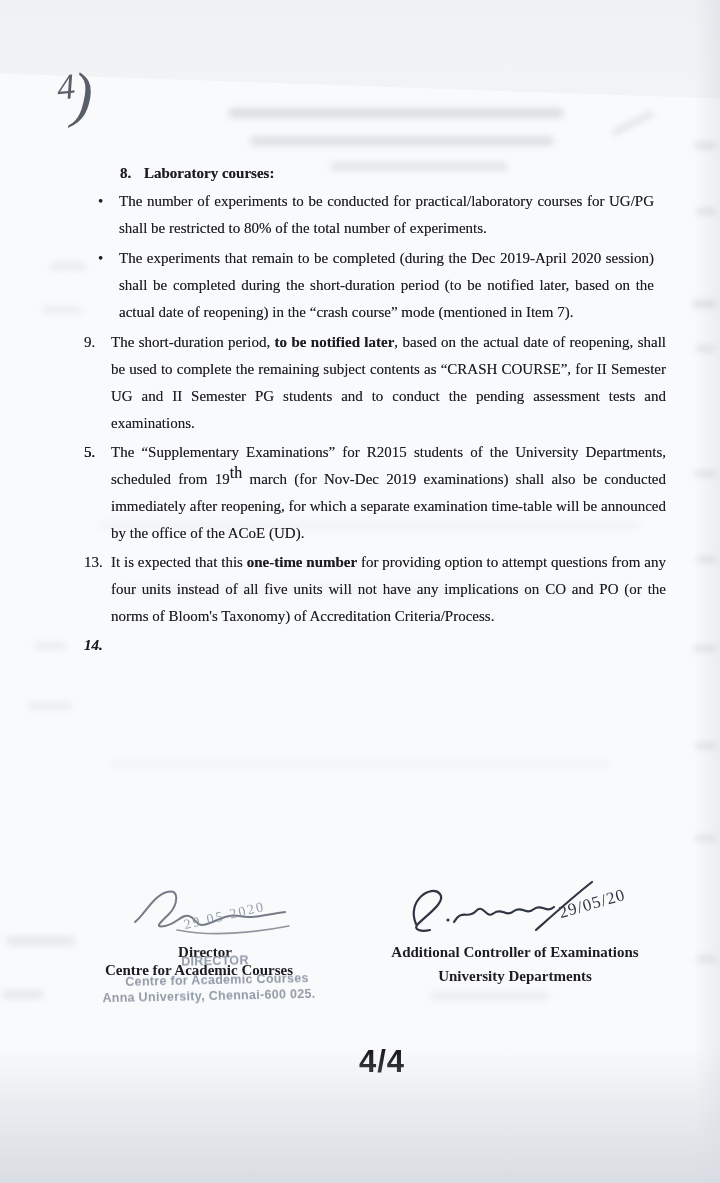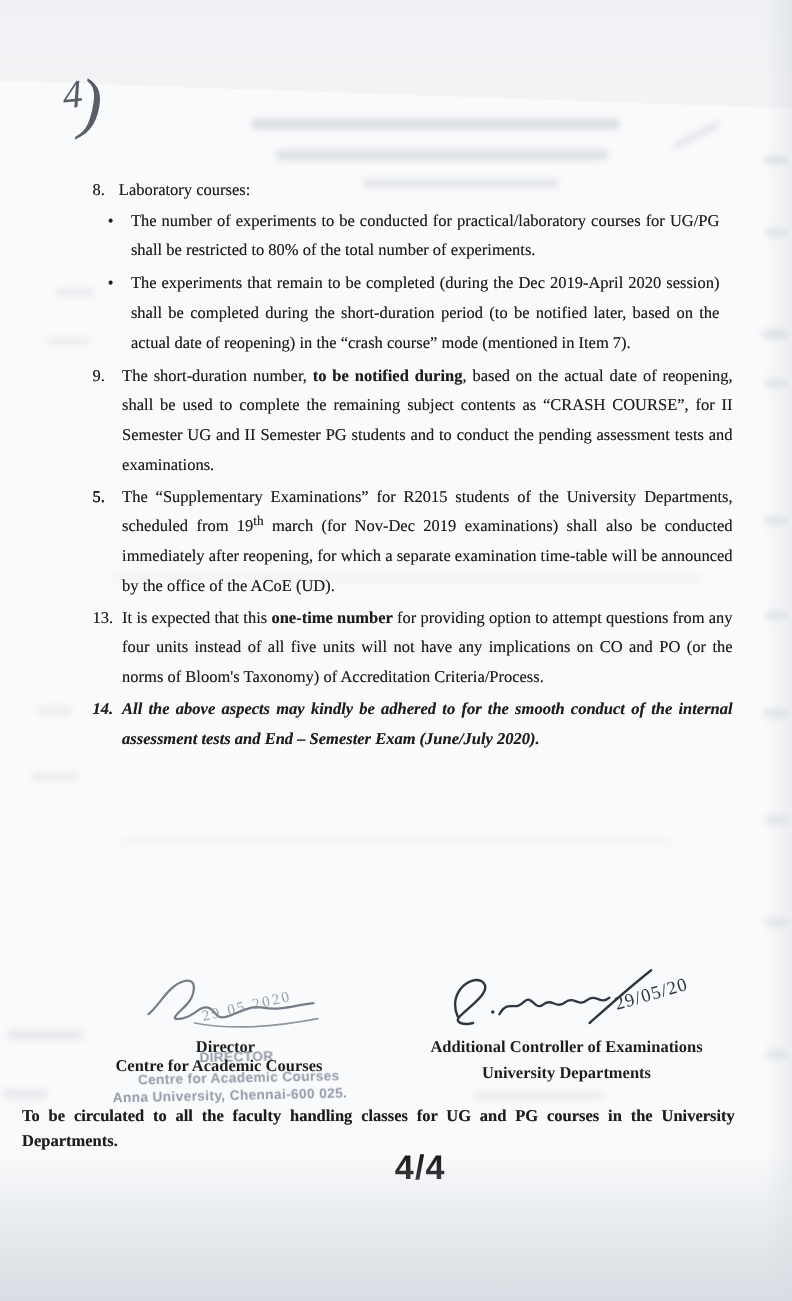--- a/index.html
+++ b/index.html
@@ -13,29 +13,29 @@
   .bottom-shade{position:absolute;left:0;top:1046px;width:720px;height:137px;
          background:linear-gradient(180deg,rgba(216,221,228,0) 0%,rgba(214,219,226,.55) 55%,#d9dde3 100%);}
   .bleed{position:absolute;background:#99a0ad;border-radius:5px;filter:blur(3px);}
   .corner-mark{position:absolute;left:58px;top:60px;font-size:36px;color:#3e4450;
          transform:rotate(-6deg);font-style:italic;letter-spacing:-2px;opacity:.85;}
   .corner-mark .paren{display:inline-block;font-size:62px;vertical-align:-18px;
          transform:rotate(8deg);font-weight:400;margin-left:-2px;}
 
   .doc{position:absolute;left:84px;top:160px;width:582px;font-size:15px;line-height:27px;
        text-align:justify;text-shadow:0 0 .4px rgba(10,10,12,.5);}
-  .item8-title{font-weight:normal;}
+  .item8-title{font-weight:bold;margin-left:36px;}
   .item8-title .num{display:inline-block;width:24px;}
   ul.bullets{list-style:none;margin:1px 12px 0 0;padding:0;}
   ul.bullets li{position:relative;padding-left:35px;margin-bottom:3px;}
   ul.bullets li::before{content:"\2022";position:absolute;left:14px;top:0;}
   .nitem{position:relative;padding-left:27px;margin-top:2px;}
   .nitem .num{position:absolute;left:0;top:0;}
   .nitem.allbold{font-weight:bold;font-style:italic;}
-  sup{font-size:12px;line-height:0;margin-top:11px;}
+  sup{font-size:16px;line-height:0;margin-top:11px;}
 
   .sig-left{position:absolute;left:55px;top:882px;width:300px;height:124px;}
   .sig-right{position:absolute;left:360px;top:878px;width:310px;height:120px;}
   .sig-svg{position:absolute;}
   .hand-date{position:absolute;font-family:"Liberation Serif",serif;white-space:nowrap;}
   .sig-line{position:absolute;width:100%;text-align:center;font-weight:bold;font-size:15px;line-height:17px;}
   .stamp-line{position:absolute;width:100%;text-align:center;color:#8791a0;
       font-family:"Liberation Sans",sans-serif;font-weight:bold;font-size:12.5px;line-height:15px;
       letter-spacing:.3px;filter:blur(.35px);opacity:.9;transform:rotate(-1.2deg);}
   .footer{position:absolute;left:20px;top:1004px;width:648px;font-weight:bold;font-size:15px;
@@ -78,38 +78,38 @@
   <div class="corner-mark"><span>4<span class="paren">)</span></span></div>
 
   <div class="doc">
     <div class="item8-title"><span class="num">8.</span><span>Laboratory courses:</span></div>
     <ul class="bullets">
       <li><span>The number of experiments to be conducted for practical/laboratory courses for UG/PG shall be restricted to 80% of the total number of experiments.</span></li>
       <li><span>The experiments that remain to be completed (during the Dec 2019-April 2020 session) shall be completed during the short-duration period (to be notified later, based on the actual date of reopening) in the “crash course” mode (mentioned in Item 7).</span></li>
     </ul>
 
     <div class="nitem">
-      <span class="num">9.</span><span>The short-duration number, </span><b>to be notified during</b><span>, based on the actual date of reopening, shall be used to complete the remaining subject contents as “CRASH COURSE”, for II Semester UG and II Semester PG students and to conduct the pending assessment tests and examinations.</span>
+      <span class="num">9.</span><span>The short-duration period, </span><b>to be notified later</b><span>, based on the actual date of reopening, shall be used to complete the remaining subject contents as “CRASH COURSE”, for II Semester UG and II Semester PG students and to conduct the pending assessment tests and examinations.</span>
     </div>
 
     <div class="nitem">
       <span class="num">5.</span>
     </div>
 
     <div class="nitem">
       <span class="num">5.</span><span>The “Supplementary Examinations” for R2015 students of the University Departments, scheduled from 19</span><sup>th</sup><span> march (for Nov-Dec 2019 examinations) shall also be conducted immediately after reopening, for which a separate examination time-table will be announced by the office of the ACoE (UD).</span>
     </div>
 
 
     <div class="nitem">
       <span class="num">13.</span><span>It is expected that this </span><b>one-time number</b><span> for providing option to attempt questions from any four units instead of all five units will not have any implications on CO and PO (or the norms of Bloom's Taxonomy) of Accreditation Criteria/Process.</span>
     </div>
 
     <div class="nitem allbold">
-      <span class="num">14.</span><span>All the above aspects may kindly be adhered to for the smooth conduct of the internal assessment tests and End – Semester Exam (June/July 2020).</span>
+      <span class="num">14.</span>
     </div>
   </div>
 
   <div class="sig-left">
     <svg class="sig-svg" style="left:62px;top:2px;" width="200" height="56" viewBox="0 0 200 56">
       <path d="M18,38 C28,30 36,12 50,8 C64,4 60,22 52,30 C44,38 36,44 48,42 C60,40 64,30 72,32 C80,34 78,44 90,40 C102,36 110,30 122,32 C138,35 150,30 168,28" fill="none" stroke="#4a5160" stroke-width="2" stroke-linecap="round" opacity=".75"></path>
       <path d="M60,46 C90,52 130,50 172,42" fill="none" stroke="#4a5160" stroke-width="1.6" stroke-linecap="round" opacity=".6"></path>
     </svg>
     <span class="hand-date" style="left:128px;top:26px;font-size:14px;color:#8590a0;letter-spacing:2px;transform:rotate(-13deg);opacity:.85;">29 05 2020</span>
     <div class="sig-line" style="top:62px;">Director</div>
@@ -124,19 +124,18 @@
       <path d="M28,46 C18,22 44,6 52,16 C58,24 40,36 30,46 C24,52 34,54 42,52" fill="none" stroke="#2f3542" stroke-width="2.2" stroke-linecap="round"></path>
       <circle cx="60" cy="42" r="1.6" fill="#2f3542"></circle>
       <path d="M66,44 C74,30 80,42 88,33 C96,25 98,42 106,35 C114,29 118,40 126,33 C134,27 138,38 146,31 C154,25 158,36 166,29" fill="none" stroke="#2f3542" stroke-width="2.1" stroke-linecap="round"></path>
       <path d="M148,52 C166,36 186,18 204,4" fill="none" stroke="#2f3542" stroke-width="2.2" stroke-linecap="round"></path>
     </svg>
     <span class="hand-date" style="left:198px;top:16px;font-size:17px;color:#2f3542;letter-spacing:1px;transform:rotate(-16deg);">29/05/20</span>
     <div class="sig-line" style="top:66px;">Additional Controller of Examinations</div>
     <div class="sig-line" style="top:90px;">University Departments</div>
   </div>
 
-  <div class="footer">To be circulated to all the faculty handling classes for UG and PG courses in the University Departments.</div>
 
   <div class="pagenum">4/4</div>
 
   <div class="edge-shade"></div>
   <div class="bottom-shade"></div>
 </div>
 
 </body></html>

